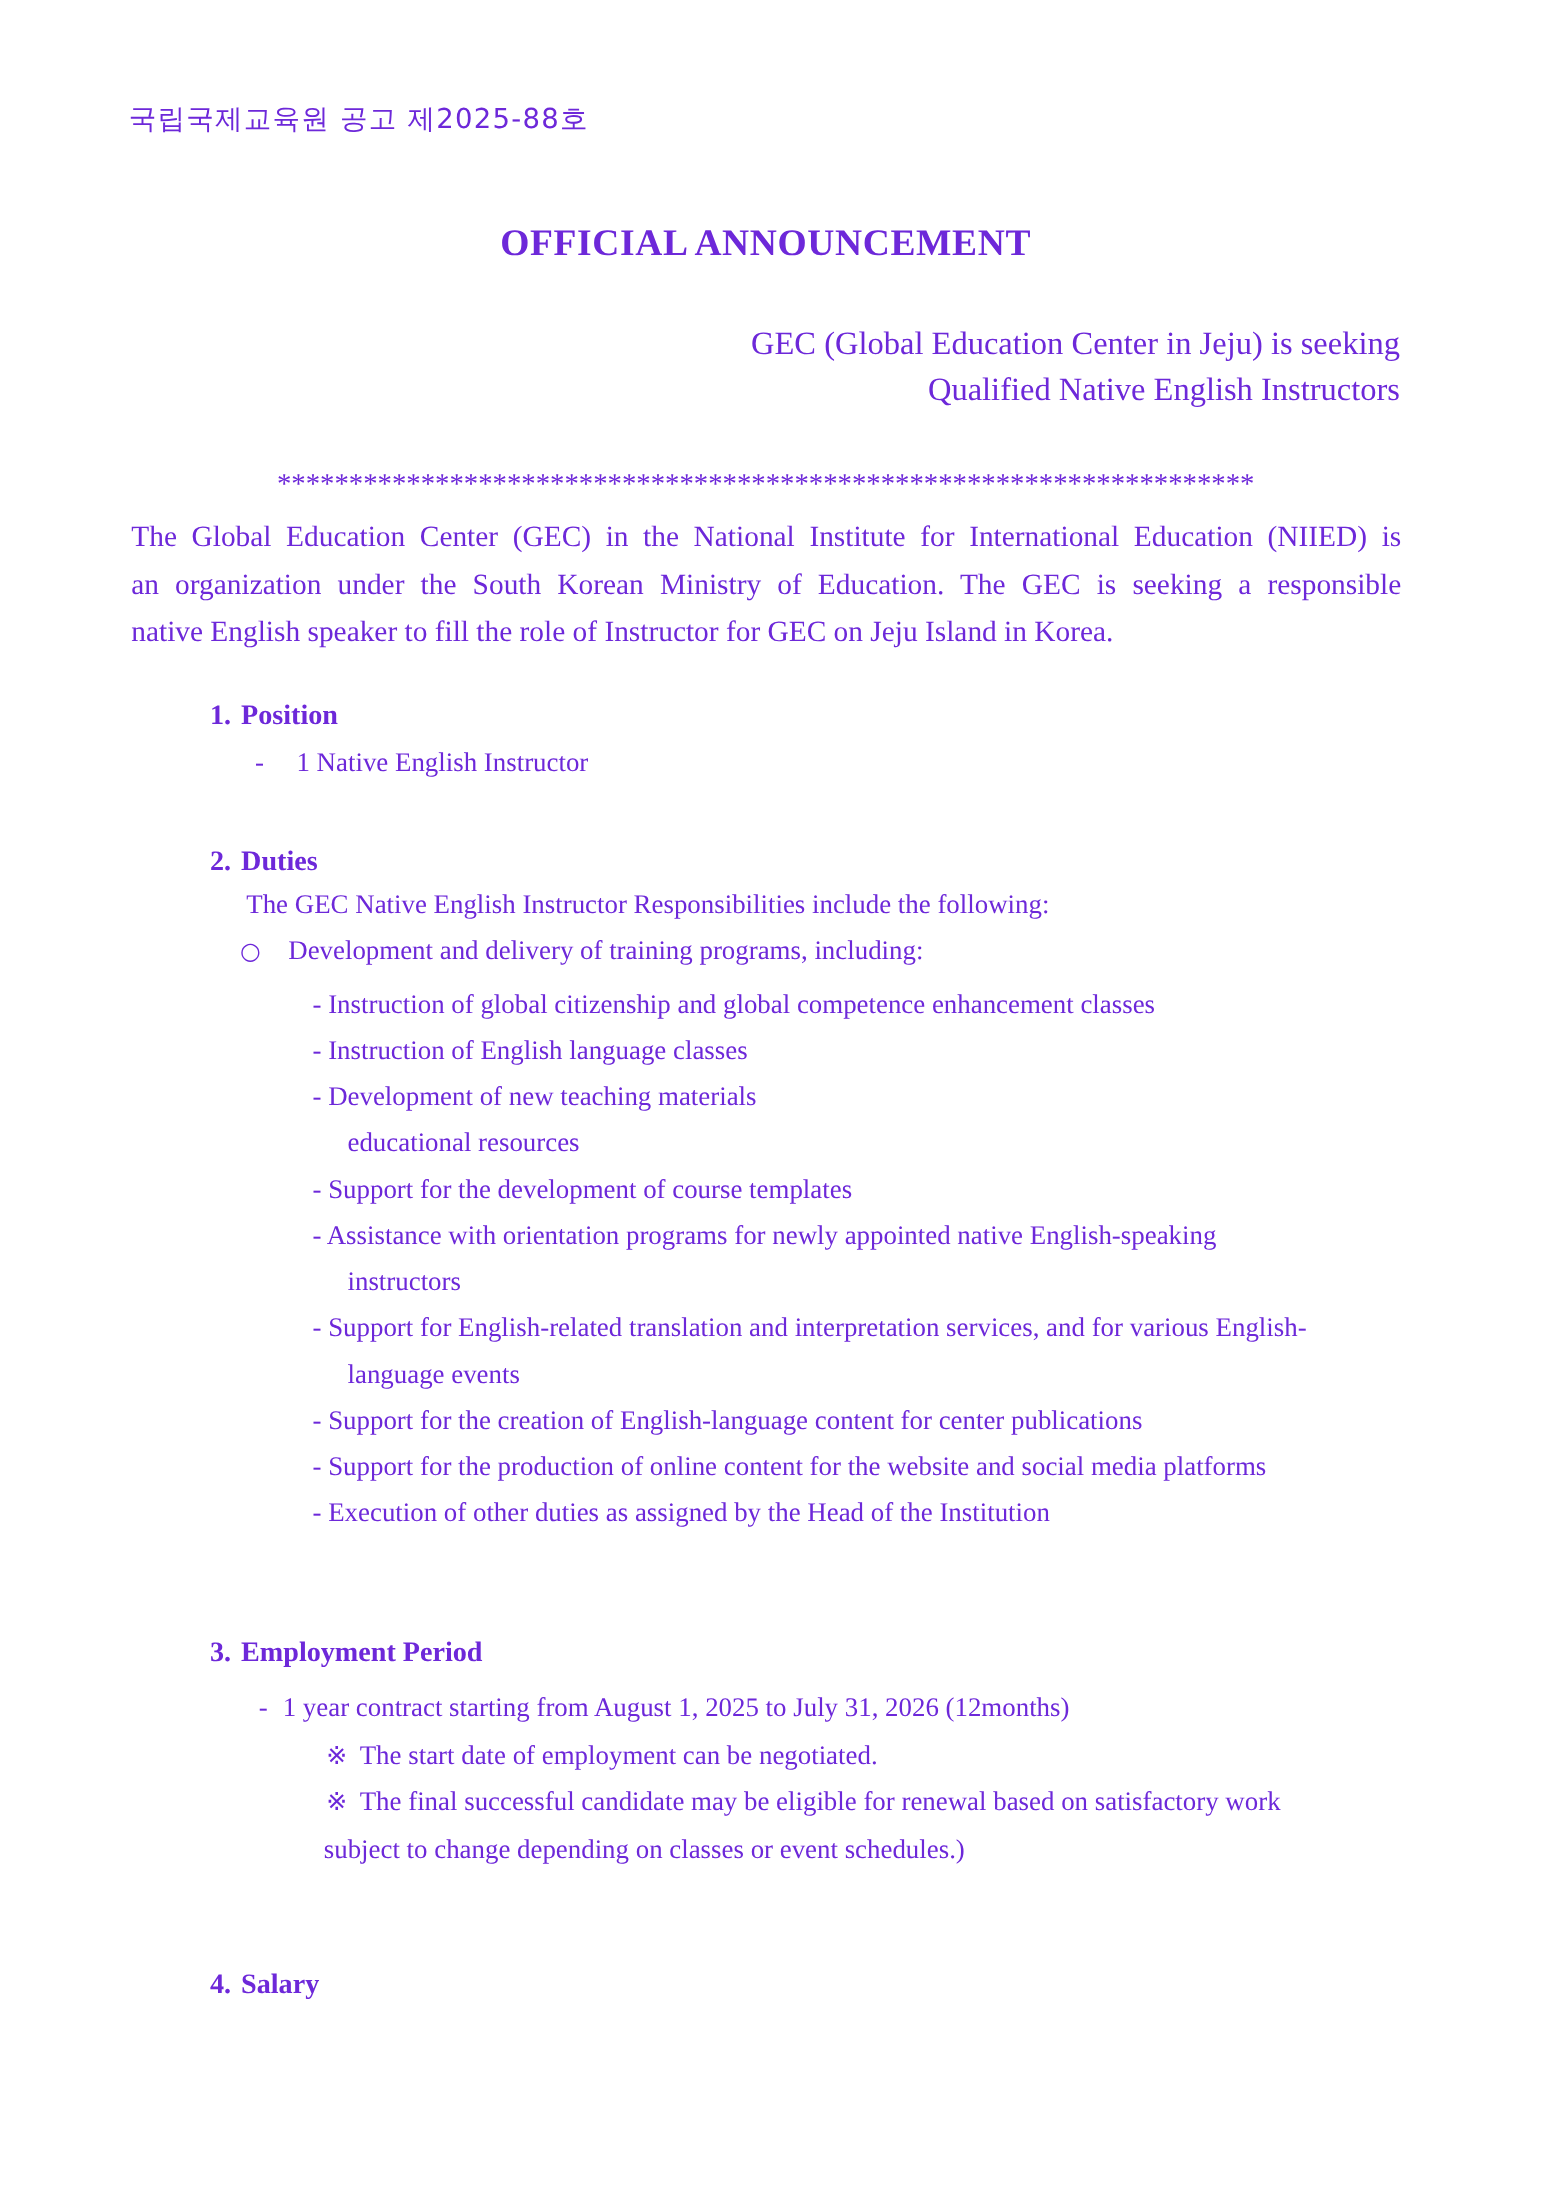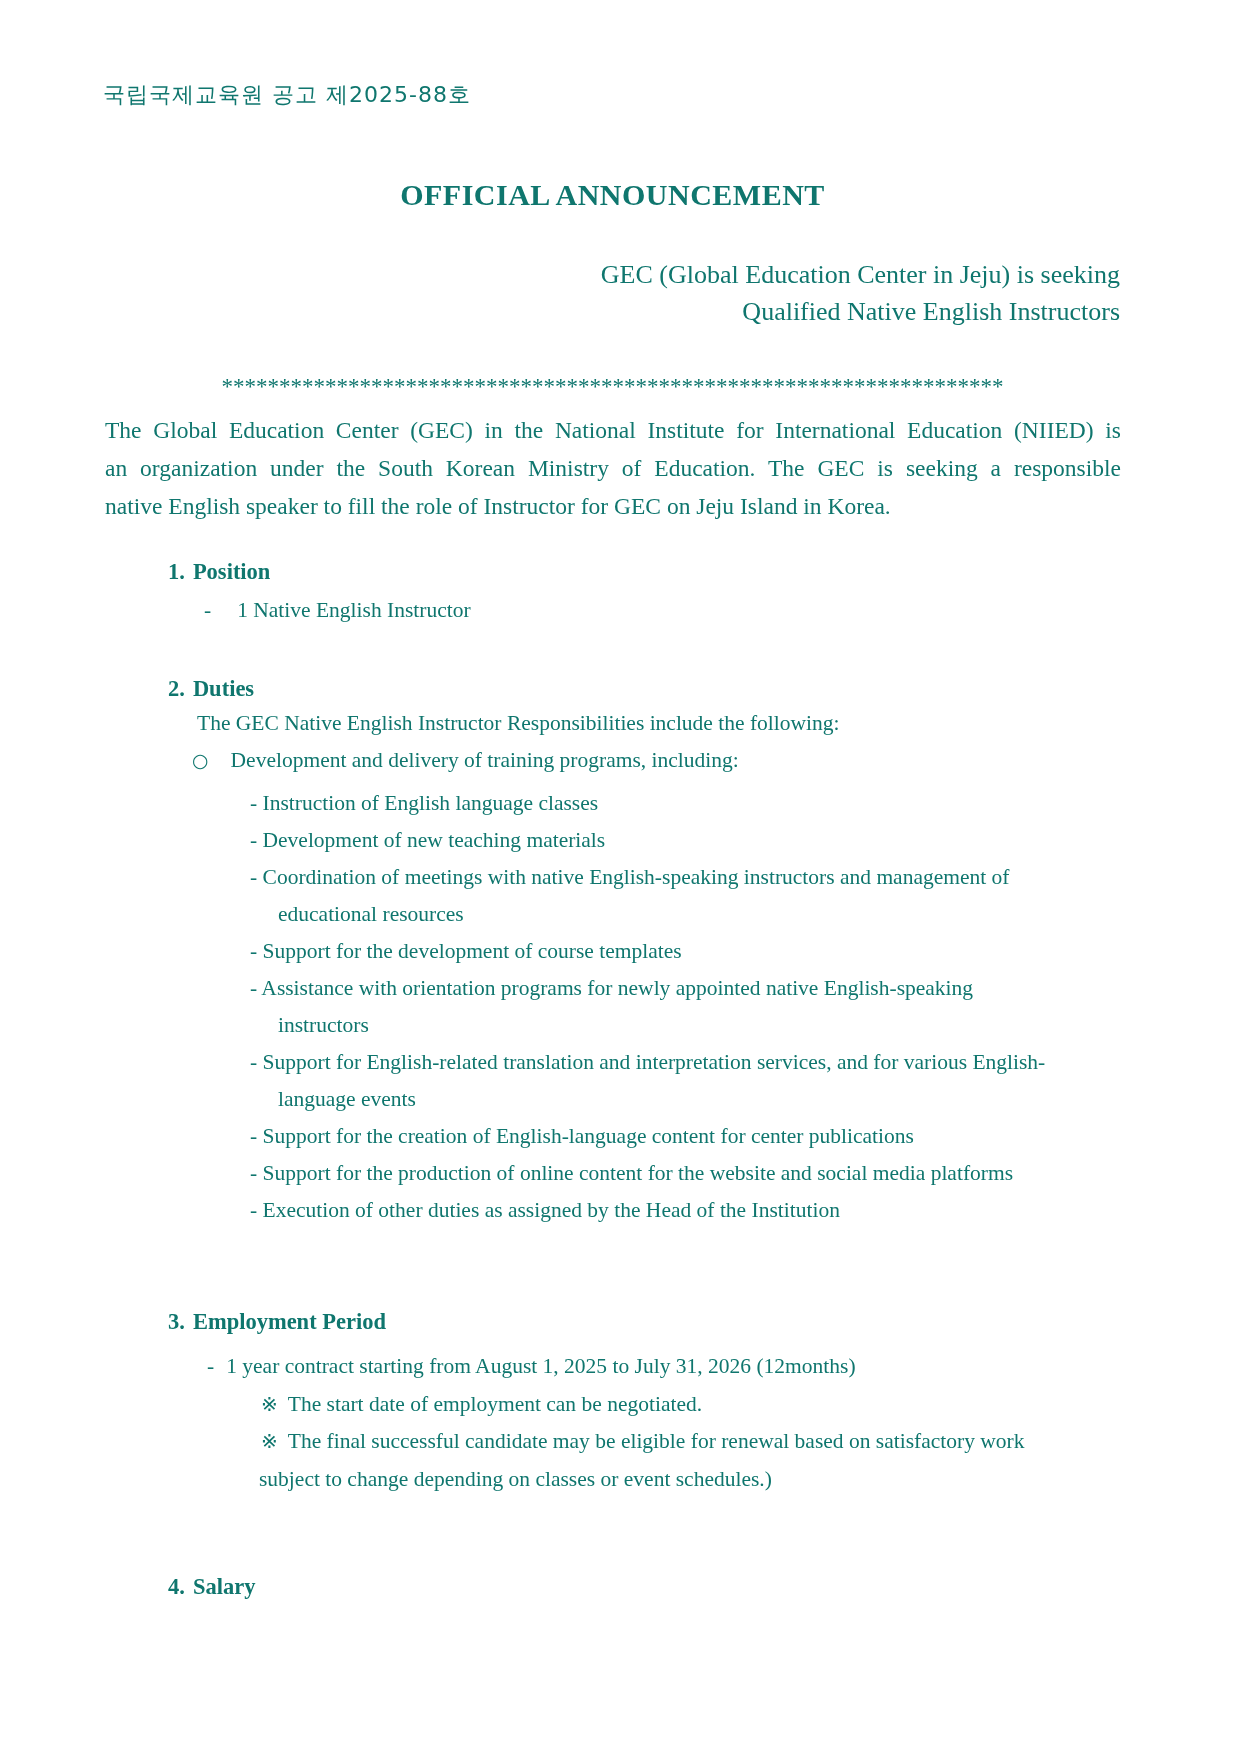--- a/index.html
+++ b/index.html
@@ -4,21 +4,21 @@
 <style>
   * { margin: 0; padding: 0; box-sizing: border-box; }
   html, body { background: #888; }
   .page {
     position: relative;
     width: 1241px;
     height: 1755px;
     margin: 0 auto;
     background: #ffffff;
     overflow: hidden;
-    color: #0f766e;
+    color: #6d28d9;
     font-family: "Liberation Serif", "DejaVu Serif", serif;
   }
   .abs { position: absolute; }
 
   .doc-number {
     left: 103px; top: 80px;
     font-family: "DejaVu Sans", "Liberation Sans", sans-serif;
     font-size: 22px;
     letter-spacing: 1px;
     white-space: nowrap;
@@ -126,23 +126,23 @@
     <span>2.</span><span class="sec-title-gap">Duties</span>
   </div>
 
   <div class="abs body-line sec2-lead">The GEC Native English Instructor Responsibilities include the following:</div>
 
   <div class="abs body-line circle-item">
     <span class="marker">○</span><span class="item-text">Development and delivery of training programs, including:</span>
   </div>
 
   <div class="abs duties-list">
+    <div class="duty-line">- Instruction of global citizenship and global competence enhancement classes</div>
     <div class="duty-line">- Instruction of English language classes</div>
     <div class="duty-line">- Development of new teaching materials</div>
-    <div class="duty-line">- Coordination of meetings with native English-speaking instructors and management of</div>
     <div class="duty-line wrap">educational resources</div>
     <div class="duty-line">- Support for the development of course templates</div>
     <div class="duty-line">- Assistance with orientation programs for newly appointed native English-speaking</div>
     <div class="duty-line wrap">instructors</div>
     <div class="duty-line">- Support for English-related translation and interpretation services, and for various English-</div>
     <div class="duty-line wrap">language events</div>
     <div class="duty-line">- Support for the creation of English-language content for center publications</div>
     <div class="duty-line">- Support for the production of online content for the website and social media platforms</div>
     <div class="duty-line">- Execution of other duties as assigned by the Head of the Institution</div>
   </div>

